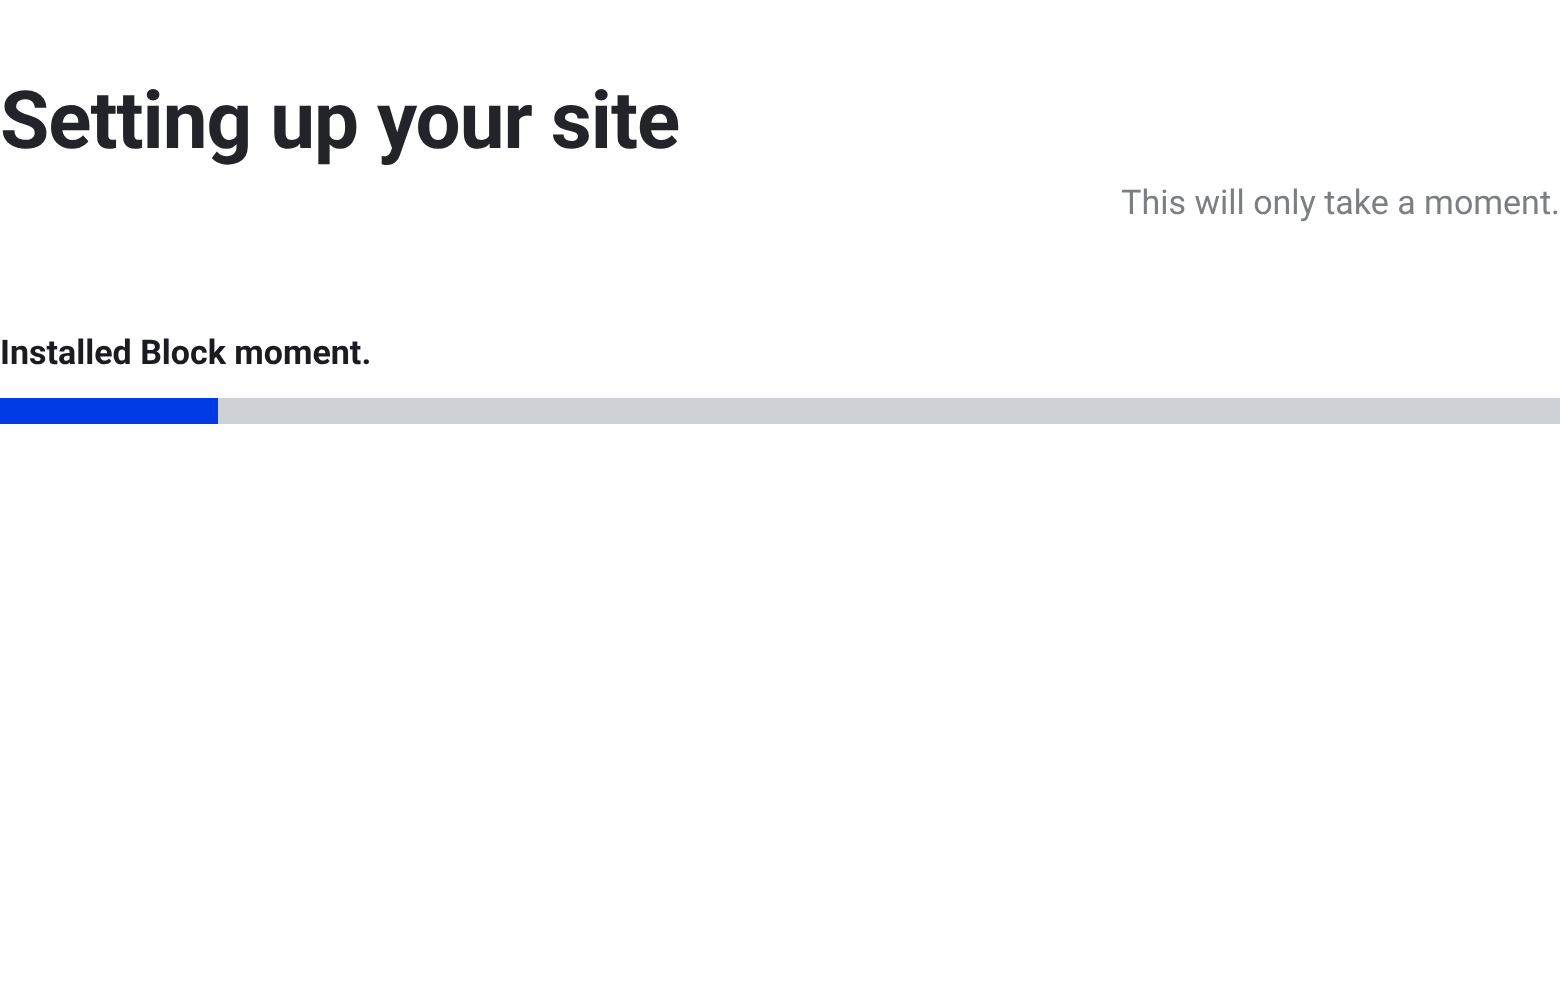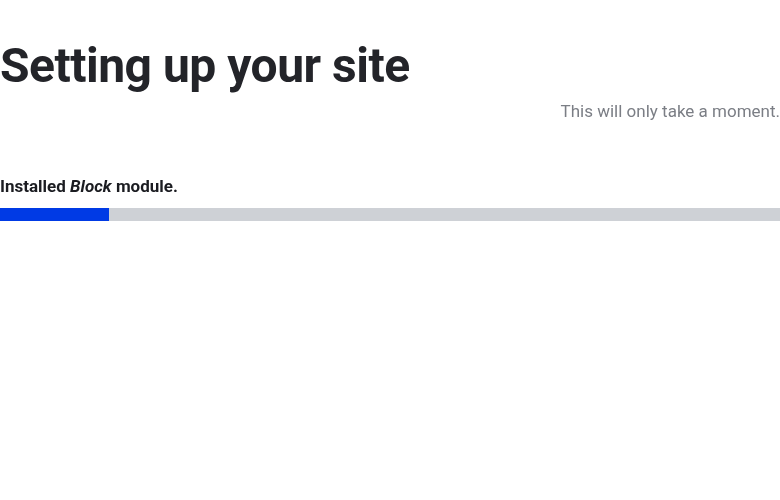--- a/index.html
+++ b/index.html
@@ -7,42 +7,41 @@
       padding: 0;
       box-sizing: border-box;
     }
     body {
       font-family: -apple-system, BlinkMacSystemFont, "Segoe UI", Roboto, "Helvetica Neue", Arial, sans-serif;
       background: #ffffff;
       width: 780px;
       height: 500px;
     }
     .page-title {
-      font-size: 48px;
+      font-size: 40px;
       font-weight: 700;
       color: #232429;
       letter-spacing: -0.5px;
       margin-top: 38px;
       line-height: 1.15;
     }
     .page-subtitle {
       font-size: 17px;
       color: #7b7e85;
       margin-top: 8px;
       font-weight: 400;
       text-align: right;
     }
     .status-line {
       font-size: 17px;
       font-weight: 700;
       color: #1b1c21;
       margin-top: 55px;
     }
     .status-line .module-name {
-      font-style: italic;
       text-align: right;
     }
     .progress-track {
       width: 780px;
       height: 13px;
       background: #ced1d6;
       margin-top: 12px;
       position: relative;
       overflow: hidden;
     }
@@ -52,18 +51,18 @@
     }
   </style>
 </head>
 <body>
 
 <h1 class="page-title">Setting up your site</h1>
 
 <p class="page-subtitle">This will only take a moment.</p>
 
 <p class="status-line">
-  <span>Installed </span><span class="module-name">Block</span><span> module.</span>
+  <span>Installed </span><span class="module-name">Block</span><span> moment.</span>
 </p>
 
 <div class="progress-track">
   <div class="progress-fill" style="width:14%"></div>
 </div>
 
 </body></html>

